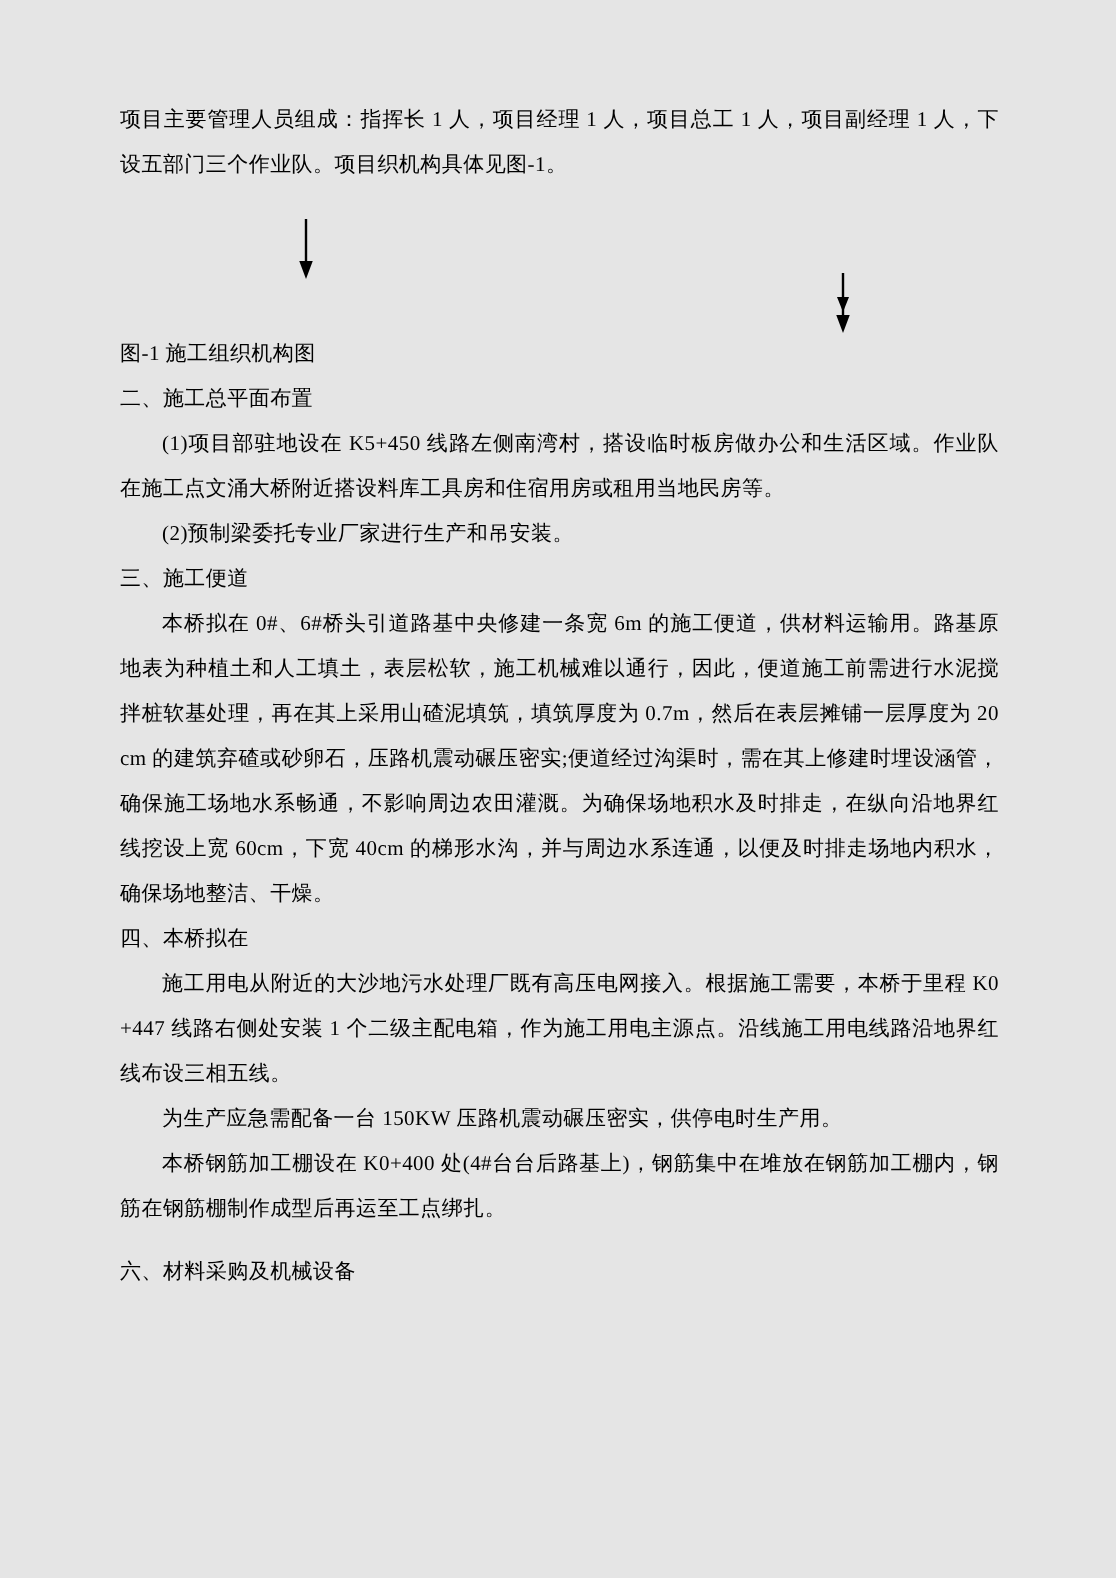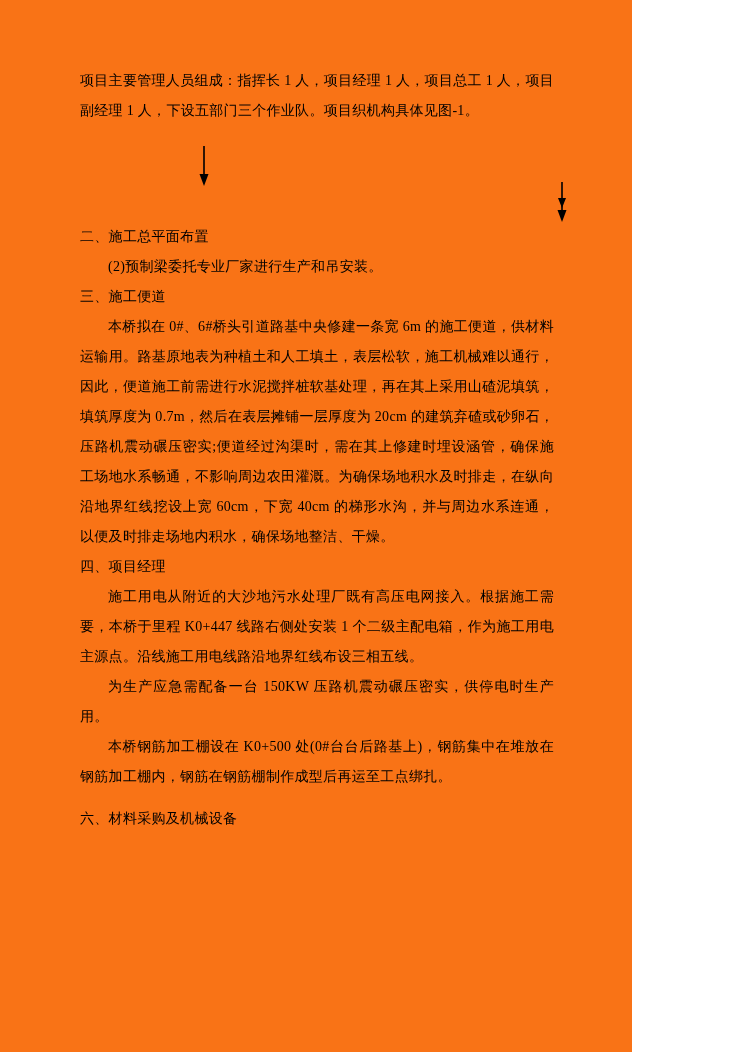--- a/index.html
+++ b/index.html
@@ -2,23 +2,23 @@
 <html><head>
 <meta charset="utf-8">
 <style>
   html, body {
     margin: 0;
     padding: 0;
     background: #ffffff;
   }
   .page {
     position: relative;
-    width: 632px;
+    width: 744px;
     height: 1052px;
-    background: #f97316;
+    background: #e5e5e5;
     box-sizing: border-box;
     padding: 66px 78px 0 80px;
     font-family: "Liberation Serif", "DejaVu Serif", serif;
     color: #000000;
     overflow: hidden;
   }
   .page p {
     margin: 0;
     font-size: 14px;
     line-height: 30px;
@@ -48,28 +48,30 @@
       <rect x="5.2" y="0" width="1.6" height="29" fill="#000000"></rect>
       <polygon points="1.5,28 10.5,28 6,40" fill="#000000"></polygon>
     </svg>
     <svg class="arrow arrow2" width="12" height="40" viewBox="0 0 12 40" xmlns="http://www.w3.org/2000/svg">
       <rect x="5.2" y="0" width="1.6" height="30" fill="#000000"></rect>
       <polygon points="2,16 10,16 6,26" fill="#000000"></polygon>
       <polygon points="1.5,28 10.5,28 6,40" fill="#000000"></polygon>
     </svg>
   </div>
 
+  <p>图-1 施工组织机构图</p>
 
   <p>二、施工总平面布置</p>
+  <p class="indent">(1)项目部驻地设在 K5+450 线路左侧南湾村，搭设临时板房做办公和生活区域。作业队在施工点文涌大桥附近搭设料库工具房和住宿用房或租用当地民房等。</p>
   <p class="indent">(2)预制梁委托专业厂家进行生产和吊安装。</p>
 
   <p>三、施工便道</p>
   <p class="indent">本桥拟在 0#、6#桥头引道路基中央修建一条宽 6m 的施工便道，供材料运输用。路基原地表为种植土和人工填土，表层松软，施工机械难以通行，因此，便道施工前需进行水泥搅拌桩软基处理，再在其上采用山碴泥填筑，填筑厚度为 0.7m，然后在表层摊铺一层厚度为 20cm 的建筑弃碴或砂卵石，压路机震动碾压密实;便道经过沟渠时，需在其上修建时埋设涵管，确保施工场地水系畅通，不影响周边农田灌溉。为确保场地积水及时排走，在纵向沿地界红线挖设上宽 60cm，下宽 40cm 的梯形水沟，并与周边水系连通，以便及时排走场地内积水，确保场地整洁、干燥。</p>
 
-  <p>四、项目经理</p>
+  <p>四、本桥拟在</p>
   <p class="indent">施工用电从附近的大沙地污水处理厂既有高压电网接入。根据施工需要，本桥于里程 K0+447 线路右侧处安装 1 个二级主配电箱，作为施工用电主源点。沿线施工用电线路沿地界红线布设三相五线。</p>
   <p class="indent">为生产应急需配备一台 150KW 压路机震动碾压密实，供停电时生产用。</p>
 
-  <p class="indent">本桥钢筋加工棚设在 K0+500 处(0#台台后路基上)，钢筋集中在堆放在钢筋加工棚内，钢筋在钢筋棚制作成型后再运至工点绑扎。</p>
+  <p class="indent">本桥钢筋加工棚设在 K0+400 处(4#台台后路基上)，钢筋集中在堆放在钢筋加工棚内，钢筋在钢筋棚制作成型后再运至工点绑扎。</p>
 
   <p class="gap-top">六、材料采购及机械设备</p>
 
 </div>
 
 </body></html>

